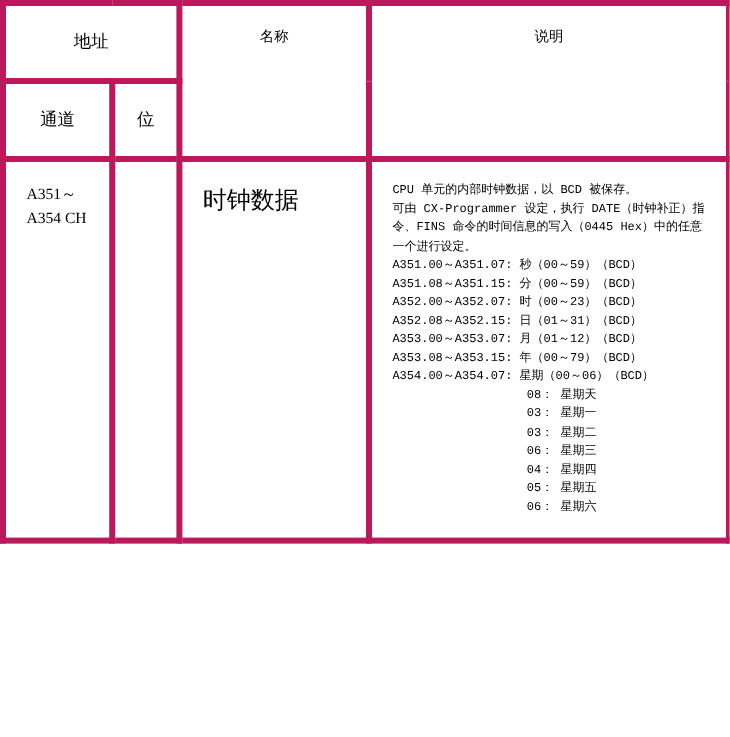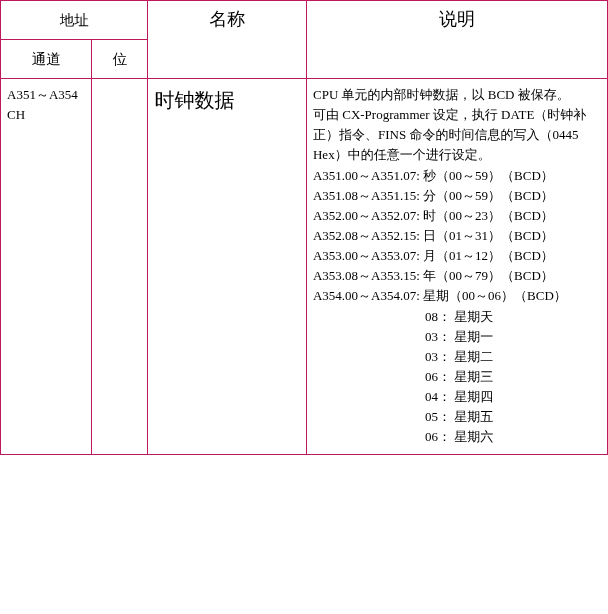--- a/index.html
+++ b/index.html
@@ -13,47 +13,48 @@
     font-family: "Liberation Serif", "DejaVu Serif", serif;
     color: #000000;
     overflow: hidden;
   }
   table.spec {
     border-collapse: collapse;
     width: 608px;
     table-layout: fixed;
   }
   table.spec td, table.spec th {
-    border: 1px solid #be185d;
-    padding: 6px;
+    border: 5px solid #be185d;
+    padding: 17px;
     vertical-align: top;
     font-weight: normal;
   }
   .hdr {
     text-align: center;
     font-size: 14.5px;
     height: 26px;
     line-height: 26px;
     vertical-align: middle;
   }
   .hdr-tall {
     text-align: center;
-    font-size: 18px;
+    font-size: 12px;
     height: 58px;
     vertical-align: middle;
   }
   .col-ch   { width: 91px; }
   .col-bit  { width: 56px; }
   .col-name { width: 158px; }
   .col-desc { width: 300px; }
 
   .cell {
     padding: 5px 4px 4px 5px;
-    font-size: 13px;
+    font-size: 10px;
     line-height: 1.55;
+    font-family: Liberation Mono, monospace;
   }
   .cell-addr {
     padding: 6px 4px 4px 4px;
     font-size: 13px;
     line-height: 1.5;
   }
   .cell-name {
     padding: 6px 4px 4px 6px;
     font-size: 20px;
     line-height: 1.5;

